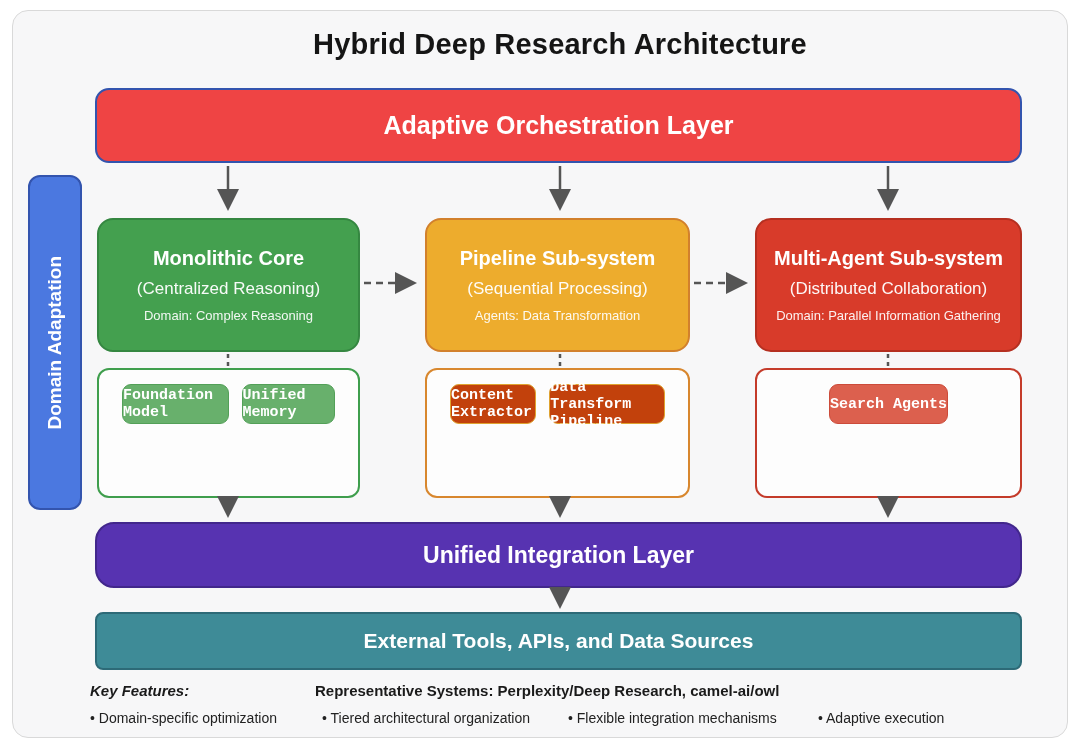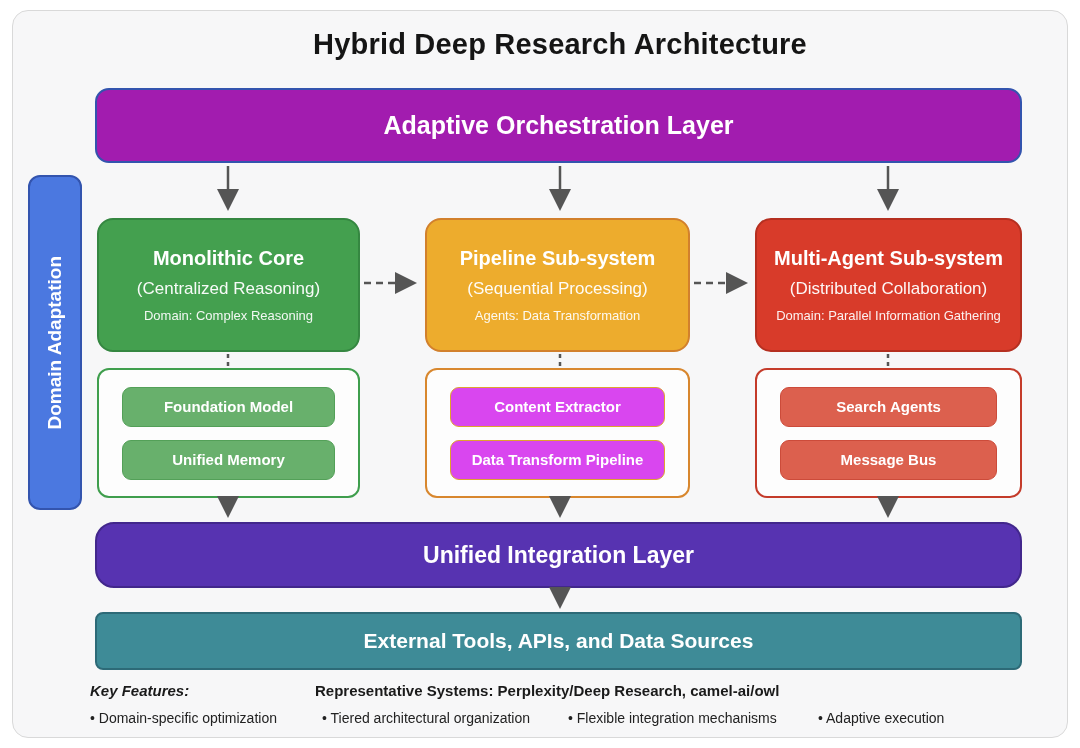--- a/index.html
+++ b/index.html
@@ -22,21 +22,21 @@
     letter-spacing: 0.2px;
     padding-left: 40px;
   }
   .banner {
     position: absolute; left: 95px; width: 927px;
     display: flex; align-items: center; justify-content: center;
     color: #ffffff; font-weight: bold;
   }
   .orchestration {
     top: 88px; height: 75px; border-radius: 14px;
-    background: #a21caf; border: 2.5px solid #3354ae; font-size: 25px;
+    background: #ef4444; border: 2.5px solid #3354ae; font-size: 25px;
   }
   .integration {
     top: 522px; height: 66px; border-radius: 19px;
     background: #5733b1; border: 2.5px solid #42278c; font-size: 23px;
   }
   .external {
     top: 612px; height: 58px; border-radius: 8px;
     background: #3e8b97; border: 2.5px solid #2d6a77; font-size: 21px;
   }
   .domain-adaptation {
@@ -54,32 +54,32 @@
     color: #ffffff; text-align: center; gap: 9px; padding: 6px 10px;
   }
   .main-box .bx-title { font-size: 20px; font-weight: bold; }
   .main-box .bx-sub { font-size: 17px; opacity: 0.96; }
   .main-box .bx-domain { font-size: 13px; opacity: 0.93; }
   .box-green  { left: 97px;  width: 263px; background: #44a04f; border: 2px solid #358741; }
   .box-yellow { left: 425px; width: 265px; background: #edac2d; border: 2.5px solid #d2802c; }
   .box-red    { left: 755px; width: 267px; background: #d83b2a; border: 2px solid #b52f20; }
   .container-box {
     position: absolute; top: 368px; height: 130px; border-radius: 12px;
-    background: #fdfdfd; display: flex; flex-direction: column;
-    align-items: stretch; justify-content: center; gap: 13px; padding: 14px 23px;
+    background: #fdfdfd; display: flex; flex-direction: row;
+    align-items: stretch; justify-content: center; gap: 13px; padding: 14px 23px; font-family: Liberation Mono, monospace;
   }
   .cont-green  { left: 97px;  width: 263px; border: 2.5px solid #3f9e4d; }
   .cont-yellow { left: 425px; width: 265px; border: 2.5px solid #d8872e; }
   .cont-red    { left: 755px; width: 267px; border: 2.5px solid #c43b2a; }
   .pill {
     height: 40px; border-radius: 9px; display: flex; align-items: center;
     justify-content: center; color: #ffffff; font-size: 15px; font-weight: bold;
   }
   .pill-green  { background: #68b06c; border: 1.5px solid #53a058; }
-  .pill-yellow { background: #d946ef; border: 1.5px solid #dfa32f; }
+  .pill-yellow { background: #c2410c; border: 1.5px solid #dfa32f; }
   .pill-red    { background: #dc604e; border: 1.5px solid #cc4b3a; }
   .footer-label {
     position: absolute; font-size: 15px; font-weight: bold; color: #1a1a1a;
     top: 682px; white-space: nowrap;
   }
   .kf { left: 90px; font-style: italic; }
   .rs { left: 315px; }
   .footer-bullet {
     position: absolute; top: 710px; font-size: 14px; color: #222222; white-space: nowrap;
   }
@@ -121,21 +121,20 @@
   <div class="container-box cont-green">
     <div class="pill pill-green">Foundation Model</div>
     <div class="pill pill-green">Unified Memory</div>
   </div>
   <div class="container-box cont-yellow">
     <div class="pill pill-yellow">Content Extractor</div>
     <div class="pill pill-yellow">Data Transform Pipeline</div>
   </div>
   <div class="container-box cont-red">
     <div class="pill pill-red">Search Agents</div>
-    <div class="pill pill-red">Message Bus</div>
   </div>
 
   <div class="banner integration">
     <span>Unified Integration Layer</span>
   </div>
 
   <div class="banner external">
     <span>External Tools, APIs, and Data Sources</span>
   </div>
 

